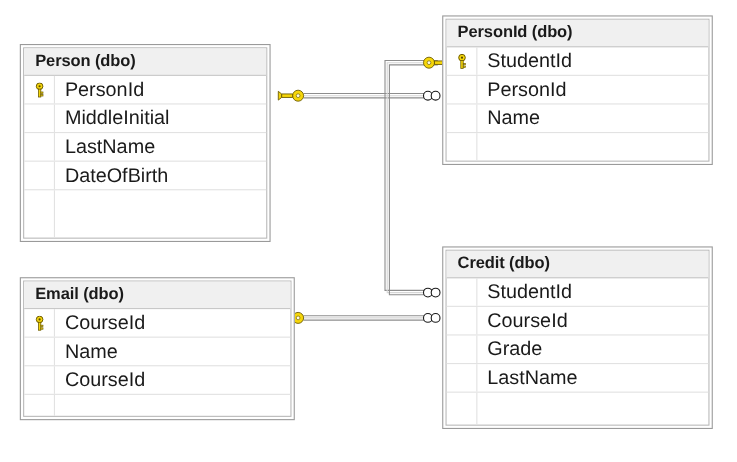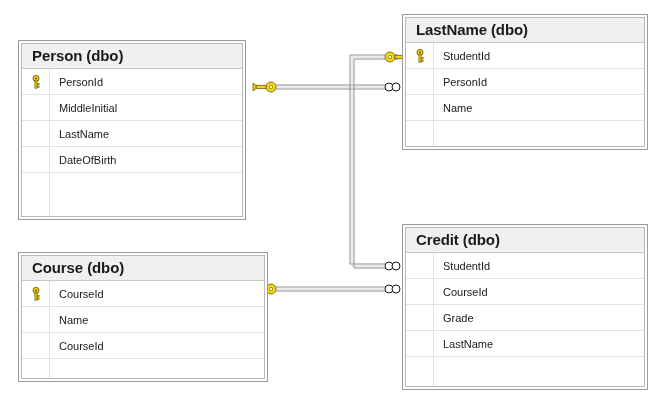--- a/index.html
+++ b/index.html
@@ -68,21 +68,21 @@
     height: 100%;
     border-right: 1px solid #e2e2e2;
     display: flex;
     align-items: center;
     justify-content: center;
   }
   .row.blank .key-cell {
     border-right: 1px solid #e2e2e2;
   }
   .col-name {
-    font-size: 11px;
+    font-size: 18px;
     color: #1a1a1a;
     padding-left: 9px;
     white-space: nowrap;
   }
 
   
   .key-icon {
     display: block;
     width: 12px;
     height: 14px;
@@ -203,21 +203,21 @@
         <div class="row blank">
           <span class="key-cell"></span>
           <span class="col-name"></span>
         </div>
       </div>
     </div>
   </div>
 
   <div class="table-box" style="left:402px; top:14px; width:246px; height:136px;">
     <div class="table-inner">
-      <div class="table-title">LastName (dbo)</div>
+      <div class="table-title">PersonId (dbo)</div>
       <div class="rows">
         <div class="row">
           <span class="key-cell">
             <svg class="key-icon" viewBox="0 0 12 14">
               <circle cx="6" cy="3.4" r="3" fill="#f5d60a" stroke="#6b5a00" stroke-width="0.9"></circle>
               <circle cx="6" cy="3.4" r="1" fill="#5a4a00"></circle>
               <rect x="4.9" y="6" width="2.2" height="7.2" fill="#f5d60a" stroke="#6b5a00" stroke-width="0.7"></rect>
               <rect x="7.1" y="8.6" width="2" height="1.3" fill="#f5d60a" stroke="#6b5a00" stroke-width="0.6"></rect>
               <rect x="7.1" y="11" width="2" height="1.3" fill="#f5d60a" stroke="#6b5a00" stroke-width="0.6"></rect>
             </svg>
@@ -235,21 +235,21 @@
         <div class="row blank">
           <span class="key-cell"></span>
           <span class="col-name"></span>
         </div>
       </div>
     </div>
   </div>
 
   <div class="table-box" style="left:18px; top:252px; width:250px; height:130px;">
     <div class="table-inner">
-      <div class="table-title">Course (dbo)</div>
+      <div class="table-title">Email (dbo)</div>
       <div class="rows">
         <div class="row">
           <span class="key-cell">
             <svg class="key-icon" viewBox="0 0 12 14">
               <circle cx="6" cy="3.4" r="3" fill="#f5d60a" stroke="#6b5a00" stroke-width="0.9"></circle>
               <circle cx="6" cy="3.4" r="1" fill="#5a4a00"></circle>
               <rect x="4.9" y="6" width="2.2" height="7.2" fill="#f5d60a" stroke="#6b5a00" stroke-width="0.7"></rect>
               <rect x="7.1" y="8.6" width="2" height="1.3" fill="#f5d60a" stroke="#6b5a00" stroke-width="0.6"></rect>
               <rect x="7.1" y="11" width="2" height="1.3" fill="#f5d60a" stroke="#6b5a00" stroke-width="0.6"></rect>
             </svg>

